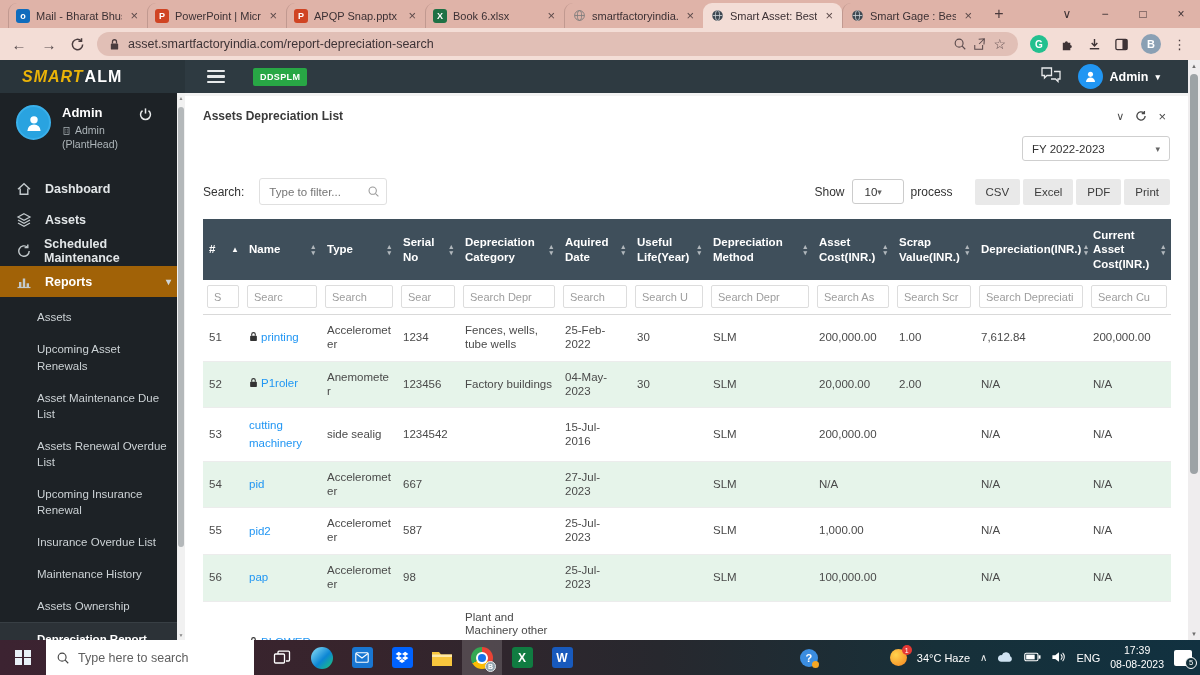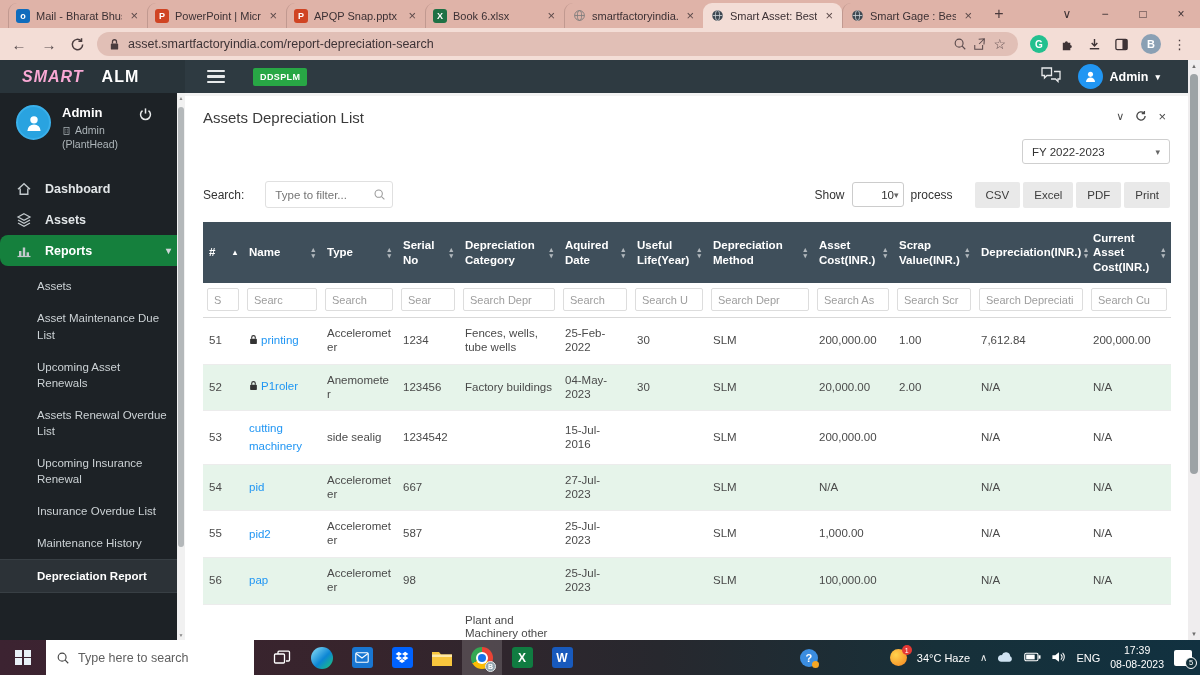--- a/index.html
+++ b/index.html
@@ -41,21 +41,21 @@
   .avatarB{width:20px;height:20px;border-radius:50%;background:#8aa0b4;color:#fff;font-size:11px;
     font-weight:bold;display:flex;align-items:center;justify-content:center;}
   .extC{width:18px;height:18px;border-radius:50%;background:#23c08f;color:#fff;font-size:10px;
     font-weight:bold;display:flex;align-items:center;justify-content:center;}
   .kebab{font-size:13px;color:#4a3c3e;}
 
   
   .appheader{position:absolute;top:60px;left:0;right:0;height:33px;background:#2e3a41;
     display:flex;align-items:center;}
   .brand{width:185px;flex:none;padding-left:22px;font-size:16px;letter-spacing:1px;background:#29343a;height:33px;display:flex;align-items:center;}
-  .brand b{color:#f9a8d4;font-style:italic;margin-right:18px;font-weight:bold;text-align:center;}
+  .brand b{color:#eab308;font-style:italic;margin-right:1px;font-weight:bold;text-align:center;}
   .brand span{color:#fff;font-weight:bold;}
   .hamburger{margin-left:22px;width:18px;display:flex;flex-direction:column;gap:3px;}
   .hamburger i{display:block;height:2.5px;background:#e8eaeb;border-radius:1px;}
   .hdr-badge{margin-left:28px;background:#28a745;color:#fff;font-size:9px;font-weight:bold;
     padding:4px 7px;border-radius:2px;letter-spacing:.4px;}
   .hdr-right{margin-left:auto;display:flex;align-items:center;gap:16px;padding-right:40px;}
   .hdr-user{display:flex;align-items:center;gap:7px;color:#fff;font-size:12.5px;font-weight:bold;}
   .hdr-avatar{width:25px;height:25px;border-radius:50%;background:#2196f3;display:flex;
     align-items:center;justify-content:center;}
   .hdr-avatar svg{width:15px;height:15px;}
@@ -69,55 +69,55 @@
   .bigav svg{width:22px;height:22px;}
   .side-user .uname{margin-left:46px;font-size:13px;font-weight:bold;color:#fff;}
   .side-user .urole{margin-left:46px;font-size:10.5px;color:#aeb6ba;margin-top:3px;line-height:1.35;}
   .urole .bi{display:inline-flex;vertical-align:-2px;margin-right:4px;}
   .pwr{position:absolute;right:32px;top:14px;}
   .side-menu{margin-top:14px;}
   .side-item{display:flex;align-items:center;gap:12px;height:31px;padding:0 14px 0 16px;
     font-size:12.5px;font-weight:bold;color:#e2e6e8;}
   .side-item .side-ico{width:17px;display:flex;}
   .side-ico svg{width:16px;height:16px;color:#c3cacd;}
-  .side-item.active{background:#15803d;color:#fff;border-radius:8px;}
+  .side-item.active{background:#a16207;color:#fff;}
   .side-chev{margin-left:auto;font-size:10px;color:#cfd5d8;}
   .sub-menu{padding-top:4px;}
   .sub-item{padding:8px 14px 8px 37px;font-size:11.5px;color:#ccd2d5;line-height:1.4;}
   .sub-item.active{background:#2c3237;color:#fff;font-weight:bold;
     border-top:1px solid #383f44;border-bottom:1px solid #383f44;}
   .side-scroll{position:absolute;top:0;right:0;width:8px;bottom:0;background:#f1f1f1;}
   .side-scroll .arr{position:absolute;left:0;width:8px;text-align:center;font-size:5px;color:#888;}
   .side-scroll .thumb{position:absolute;left:1px;width:6px;top:14px;height:440px;background:#b4b8ba;border-radius:3px;}
 
   
   .page-scroll{position:absolute;top:60px;right:0;width:12px;bottom:35px;background:#efedee;}
   .page-scroll .arr{position:absolute;left:0;width:12px;text-align:center;font-size:6px;color:#6e6e6e;}
   .page-scroll .thumb{position:absolute;left:2px;width:8px;top:14px;height:400px;background:#9da3a6;border-radius:4px;}
 
   
   .content{position:absolute;top:93px;left:185px;right:12px;bottom:35px;background:#fff;
     overflow:hidden;border-top:3px solid #f3f3f3;}
   .panel-ctrl{position:absolute;top:13px;right:22px;display:flex;gap:11px;align-items:center;color:#4a4a4a;}
   .panel-ctrl span{font-size:11px;}
-  .page-title{margin:13px 0 12px 18px;font-size:15px;font-weight:normal;color:#3a3a3a;}
+  .page-title{margin:13px 0 12px 18px;font-size:12px;font-weight:bold;color:#3a3a3a;}
   .fy-row{display:flex;justify-content:flex-end;padding:0 18px;margin-top:13px;}
   .fy-select{width:148px;height:25px;border:1px solid #cfcfcf;border-radius:3px;display:flex;
     align-items:center;justify-content:space-between;padding:0 9px;font-size:11.5px;color:#333;}
   .fy-select .car{font-size:9px;color:#666;}
   .ctrl-row{display:flex;justify-content:space-between;align-items:center;padding:0 18px;margin-top:17px;}
-  .search-box{display:flex;align-items:center;gap:21px;font-size:12px;color:#333;}
+  .search-box{display:flex;align-items:center;gap:15px;font-size:12px;color:#333;}
   .flt-input{width:128px;height:27px;border:1px solid #e0e0e0;border-radius:3px;font-size:11.5px;
     padding:0 24px 0 9px;color:#555;outline:none;background:#fff;}
   .flt-wrap{position:relative;display:flex;align-items:center;}
   .flt-wrap svg{position:absolute;right:7px;}
   .right-ctrls{display:flex;align-items:center;gap:8px;}
   .show-grp{display:flex;align-items:center;gap:7px;font-size:12px;color:#333;margin-right:14px;}
   .show-sel{width:52px;height:25px;border:1px solid #ccc;border-radius:3px;display:flex;align-items:center;
-    justify-content:flex-end;padding:0 4px;font-size:11.5px;color:#333;}
+    justify-content:flex-start;padding:0 12px;font-size:11.5px;color:#333;}
   .show-sel .car{font-size:9px;color:#666;}
   .exp-btn{height:26px;background:#e9e9e9;border:none;border-radius:2px;font-size:11.5px;color:#3c3c3c;
     padding:0 11px;font-family:inherit;}
 
   
   .table-wrap{padding:0 18px;margin-top:14px;}
   table{width:100%;border-collapse:collapse;table-layout:fixed;}
   thead th{background:#3f4f5b;color:#fff;font-size:11.5px;font-weight:bold;text-align:left;
     padding:9px 6px;vertical-align:middle;line-height:1.25;}
   .th-box{display:flex;align-items:center;justify-content:space-between;gap:3px;}
@@ -368,41 +368,51 @@
         </div>
         <div class="side-item">
           <span class="side-ico">
             <svg viewBox="0 0 16 16" width="16" height="16">
               <path d="M8 1.8 14 5 8 8.2 2 5z" stroke="currentColor" stroke-width="1.2" fill="none"></path>
               <path d="M2 8l6 3.2L14 8M2 11l6 3.2L14 11" stroke="currentColor" stroke-width="1.2" fill="none"></path>
             </svg>
           </span>
           <span>Assets</span>
         </div>
+        <div class="side-item">
+          <span class="side-ico">
+            <svg viewBox="0 0 16 16" width="16" height="16">
+              <path d="M13.2 8A5.2 5.2 0 1 1 11.5 4.2" stroke="currentColor" stroke-width="1.4" fill="none"></path>
+              <path d="M11.8 1.4v3.2H8.6" stroke="currentColor" stroke-width="1.4" fill="none"></path>
+            </svg>
+          </span>
+          <span>Scheduled Maintenance</span>
+        </div>
         <div class="side-item active">
           <span class="side-ico">
             <svg viewBox="0 0 16 16" width="16" height="16">
               <path d="M1.5 13.5h13" stroke="currentColor" stroke-width="1.2"></path>
               <rect x="3" y="8" width="2.4" height="5" fill="currentColor"></rect>
               <rect x="6.8" y="4.5" width="2.4" height="8.5" fill="currentColor"></rect>
               <rect x="10.6" y="9.3" width="2.4" height="3.7" fill="currentColor"></rect>
             </svg>
           </span>
           <span>Reports</span>
           <span class="side-chev">▾</span>
         </div>
       </div>
     <div class="sub-menu" id="report-menu">
         <div class="sub-item"><span>Assets</span></div>
+        <div class="sub-item"><span>Upcoming Asset Renewals</span></div>
         <div class="sub-item"><span>Asset Maintenance Due List</span></div>
-        <div class="sub-item"><span>Upcoming Asset Renewals</span></div>
         <div class="sub-item"><span>Assets Renewal Overdue List</span></div>
         <div class="sub-item"><span>Upcoming Insurance Renewal</span></div>
         <div class="sub-item"><span>Insurance Overdue List</span></div>
         <div class="sub-item"><span>Maintenance History</span></div>
+        <div class="sub-item"><span>Assets Ownership</span></div>
         <div class="sub-item active"><span>Depreciation Report</span></div>
       </div>
 
     <div class="side-scroll">
       <span class="arr" style="top:2px;">▲</span>
       <span class="thumb"></span>
       <span class="arr" style="bottom:2px;">▼</span>
     </div>
   </aside>
 

